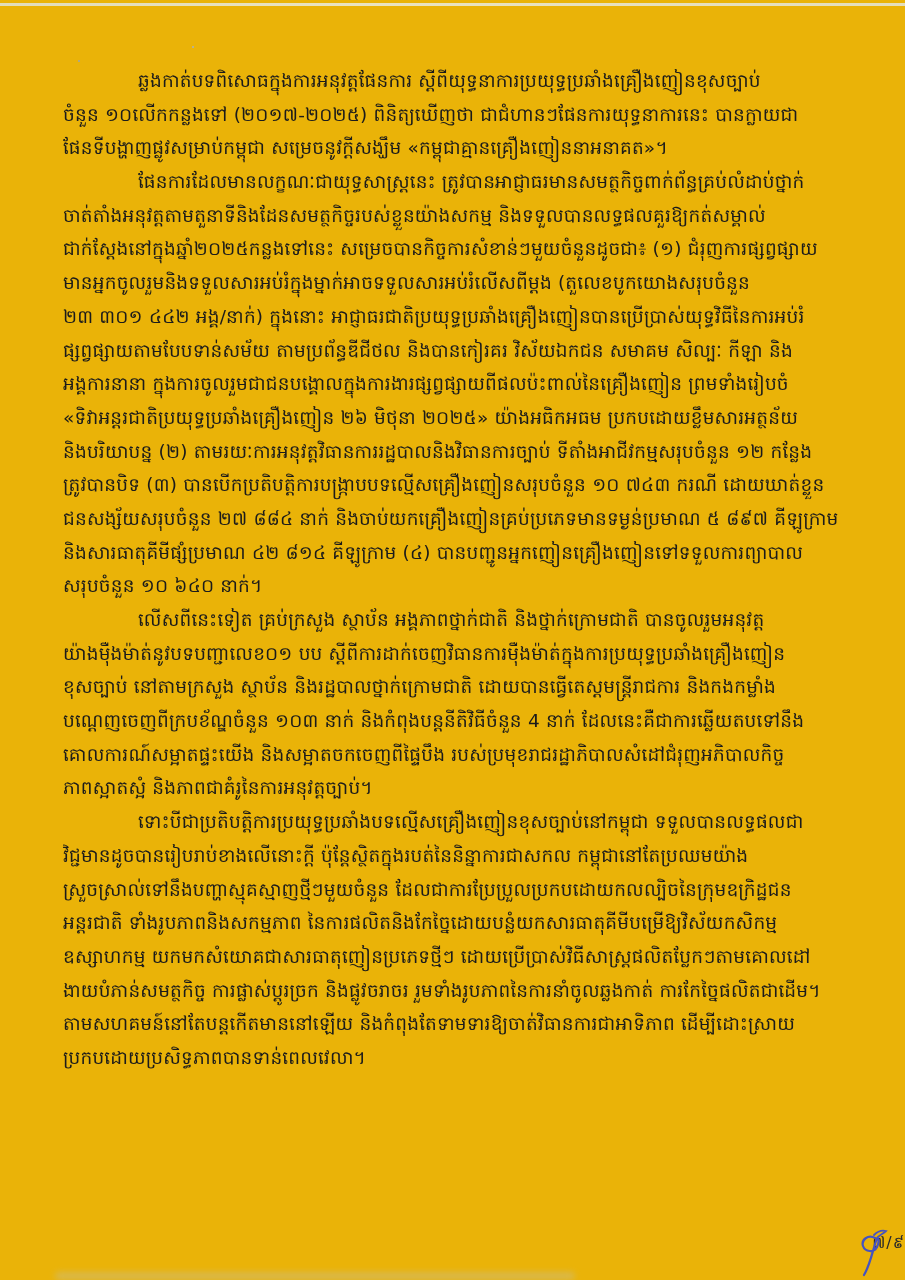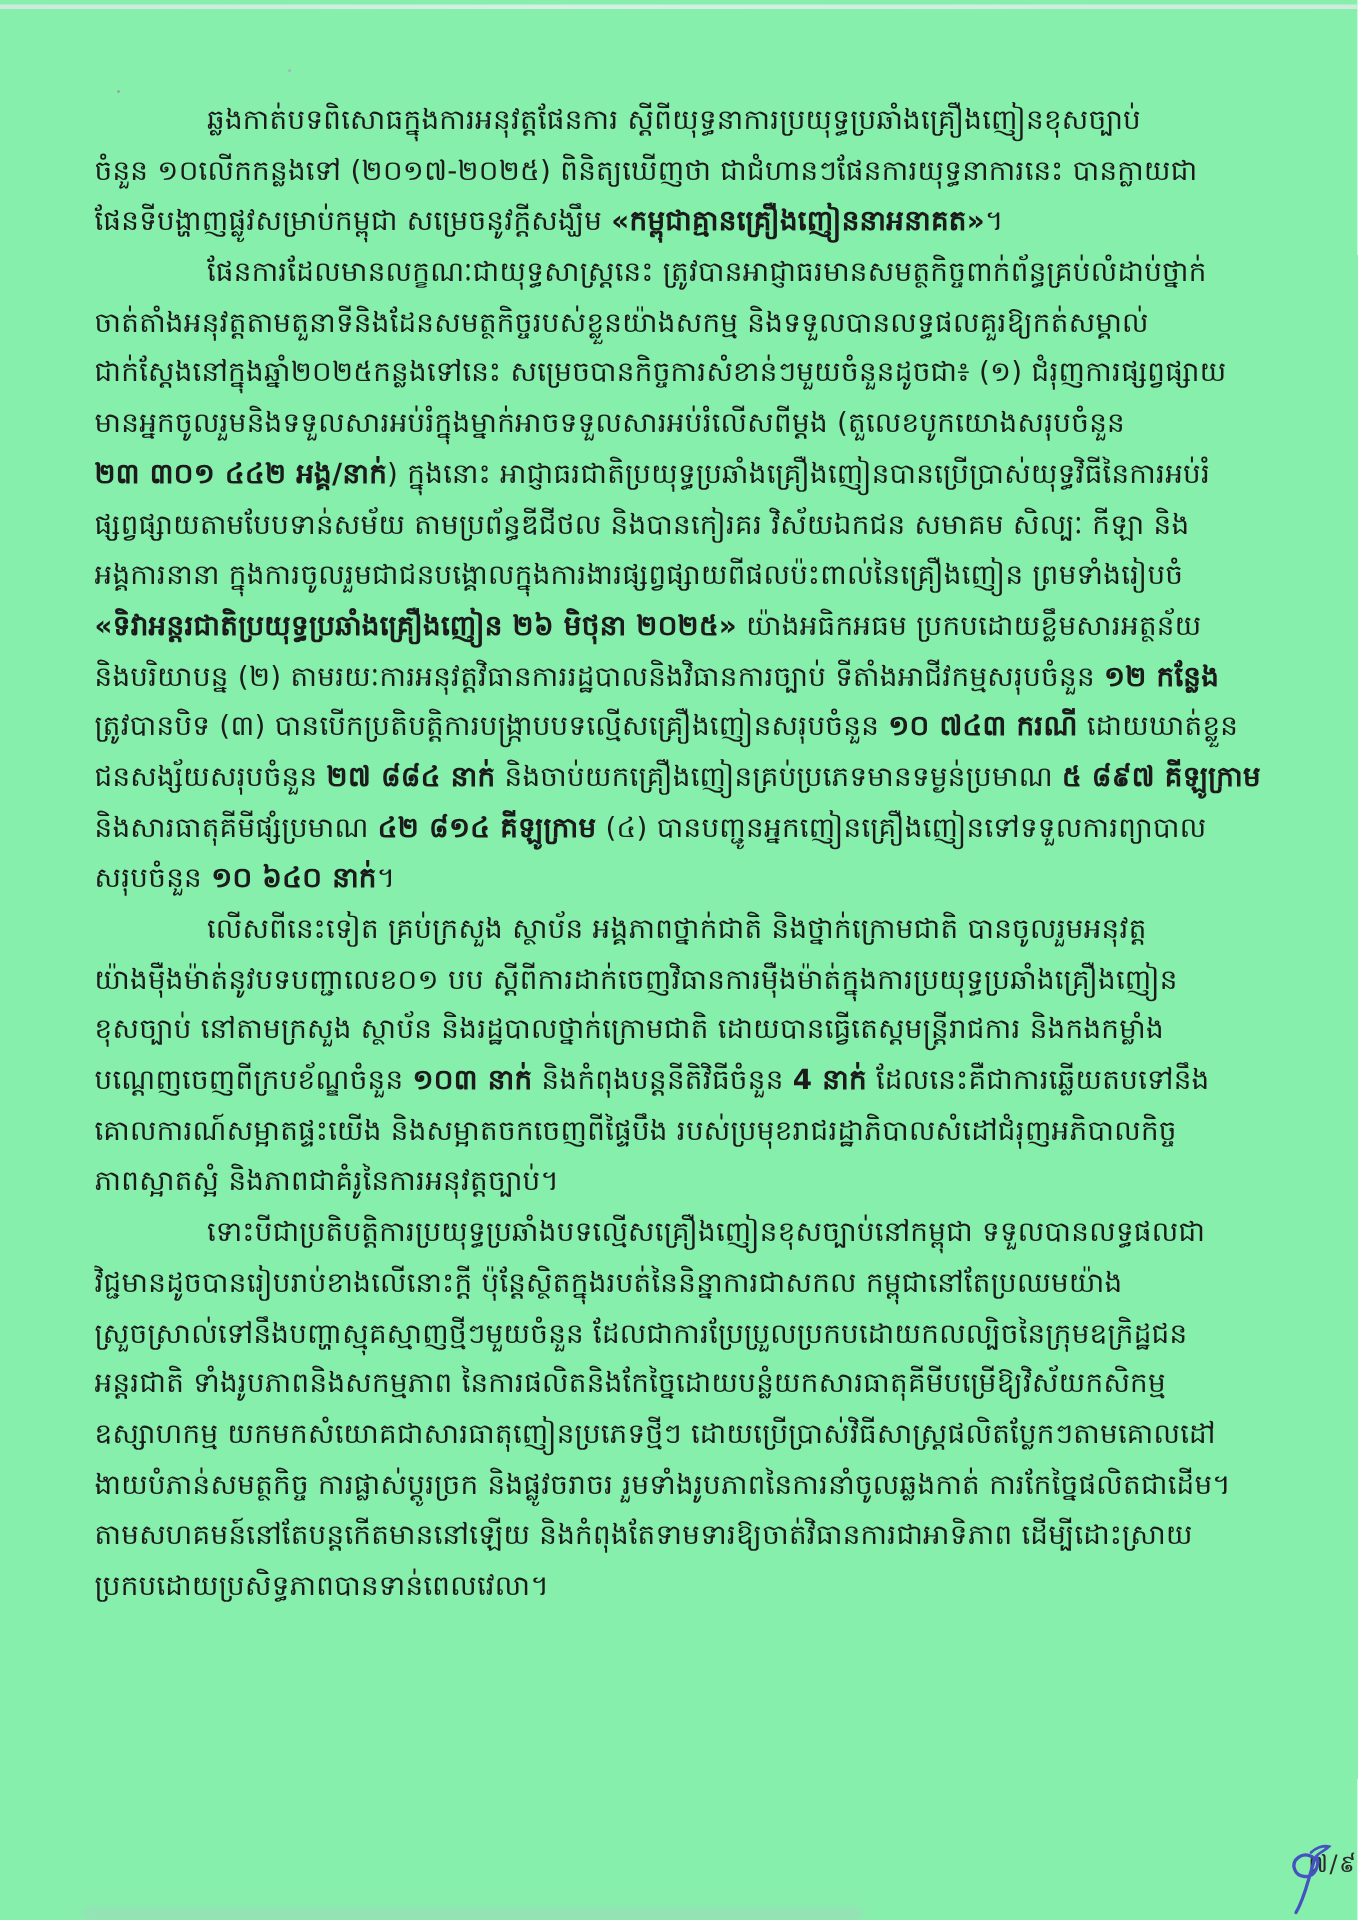--- a/index.html
+++ b/index.html
@@ -1,19 +1,19 @@
 <!DOCTYPE html>
 <html><head>
 <meta charset="utf-8">
 <style>
   html,body{margin:0;padding:0;background:#ffffff;}
   .page{
     position:relative;
     width:905px;height:1280px;
-    background:#86efac;
+    background:#eab308;
     overflow:hidden;
     font-family:"DejaVu Sans", sans-serif;
   }
   .scan-edge-top{
     position:absolute;left:0;top:3px;width:905px;height:3px;
     background:linear-gradient(90deg,#dfe7e8,#e9efef 40%,#e2e9ea);
     opacity:.8;
   }
   .scan-shadow-bottom{
     position:absolute;left:55px;bottom:0;width:520px;height:8px;
@@ -27,21 +27,21 @@
   .para{margin:0;}
   .line{
     height:33.7px;
     line-height:33.7px;
     font-size:18.5px;
     white-space:nowrap;
     overflow:hidden;
     letter-spacing:.2px;
   }
   .line.first{padding-left:75px;}
-  .b{font-weight:bold;}
+  .b{font-weight:normal;}
   .footer-pageno{
     position:absolute;left:0;right:0;top:1232px;
     text-align:right;
     font-size:16px;color:#2a2a2a;
     letter-spacing:1px;
   }
   .signature{
     position:absolute;right:4px;top:1208px;
     width:60px;height:72px;
   }

